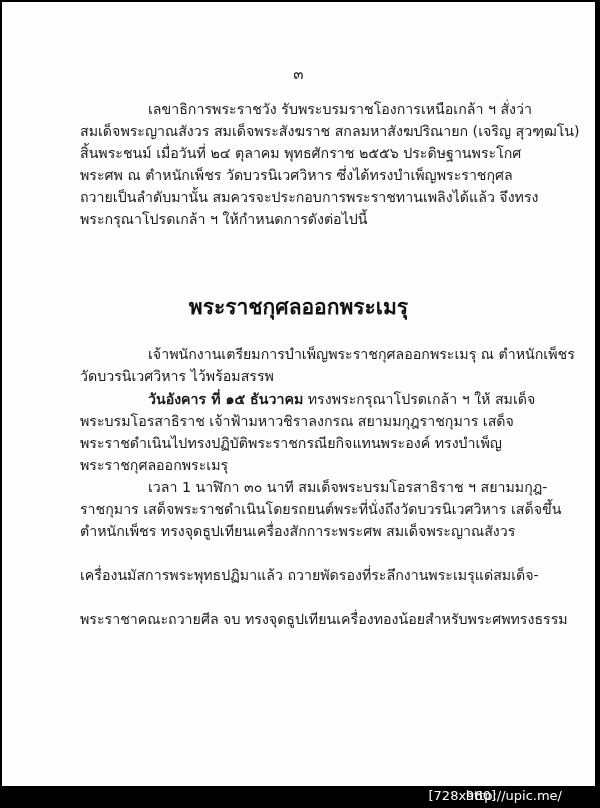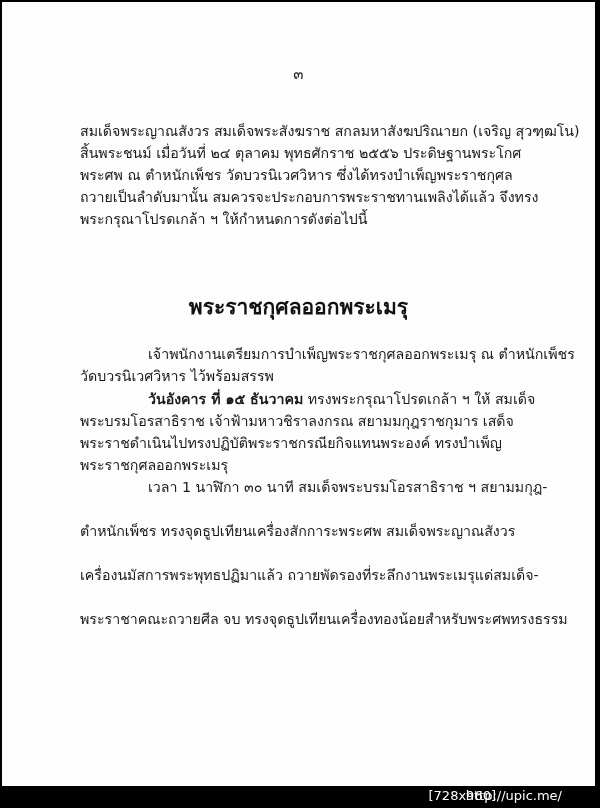--- a/index.html
+++ b/index.html
@@ -36,37 +36,39 @@
       position: absolute; right: 16px; top: 1px; color: #fff; font-size: 13px;
       font-family: "DejaVu Sans", sans-serif;
     }
   </style>
 </head>
 <body>
 
 <div class="page">
   <div class="pagenum">๓</div>
 
+  <div class="line indent" style="top:96px">เลขาธิการพระราชวัง รับพระบรมราชโองการเหนือเกล้า ฯ สั่งว่า</div>
   <div class="line" style="top:118px">สมเด็จพระญาณสังวร สมเด็จพระสังฆราช สกลมหาสังฆปริณายก (เจริญ สุวฑฺฒโน)</div>
   <div class="line" style="top:140px">สิ้นพระชนม์ เมื่อวันที่ ๒๔ ตุลาคม พุทธศักราช ๒๕๕๖ ประดิษฐานพระโกศ</div>
   <div class="line" style="top:162px">พระศพ ณ ตำหนักเพ็ชร วัดบวรนิเวศวิหาร ซึ่งได้ทรงบำเพ็ญพระราชกุศล</div>
   <div class="line" style="top:184px">ถวายเป็นลำดับมานั้น สมควรจะประกอบการพระราชทานเพลิงได้แล้ว จึงทรง</div>
   <div class="line" style="top:206px">พระกรุณาโปรดเกล้า ฯ ให้กำหนดการดังต่อไปนี้</div>
 
   <div class="heading">พระราชกุศลออกพระเมรุ</div>
 
   <div class="line" style="top:363px">วัดบวรนิเวศวิหาร ไว้พร้อมสรรพ</div>
   <div class="line indent" style="top:341px">เจ้าพนักงานเตรียมการบำเพ็ญพระราชกุศลออกพระเมรุ ณ ตำหนักเพ็ชร</div>
 
   <div class="line indent" style="top:386px"><span class="bold">วันอังคาร ที่ ๑๕ ธันวาคม</span><span> ทรงพระกรุณาโปรดเกล้า ฯ ให้ สมเด็จ</span></div>
   <div class="line" style="top:430px">พระราชดำเนินไปทรงปฏิบัติพระราชกรณียกิจแทนพระองค์ ทรงบำเพ็ญ</div>
   <div class="line" style="top:408px">พระบรมโอรสาธิราช เจ้าฟ้ามหาวชิราลงกรณ สยามมกุฎราชกุมาร เสด็จ</div>
   <div class="line" style="top:452px">พระราชกุศลออกพระเมรุ</div>
 
   <div class="line indent" style="top:474px">เวลา 1 นาฬิกา ๓๐ นาที สมเด็จพระบรมโอรสาธิราช ฯ สยามมกุฎ-</div>
+  <div class="line" style="top:496px">ราชกุมาร เสด็จพระราชดำเนินโดยรถยนต์พระที่นั่งถึงวัดบวรนิเวศวิหาร เสด็จขึ้น</div>
   <div class="line" style="top:518px">ตำหนักเพ็ชร ทรงจุดธูปเทียนเครื่องสักการะพระศพ สมเด็จพระญาณสังวร</div>
   <div class="line" style="top:562px">เครื่องนมัสการพระพุทธปฏิมาแล้ว ถวายพัดรองที่ระลึกงานพระเมรุแด่สมเด็จ-</div>
   <div class="line" style="top:606px">พระราชาคณะถวายศีล จบ ทรงจุดธูปเทียนเครื่องทองน้อยสำหรับพระศพทรงธรรม</div>
 </div>
 
 <div class="footer">
   <span class="footer-text">[728x960]</span>
   <span class="footer-link">http://upic.me/</span>
 </div>
 

